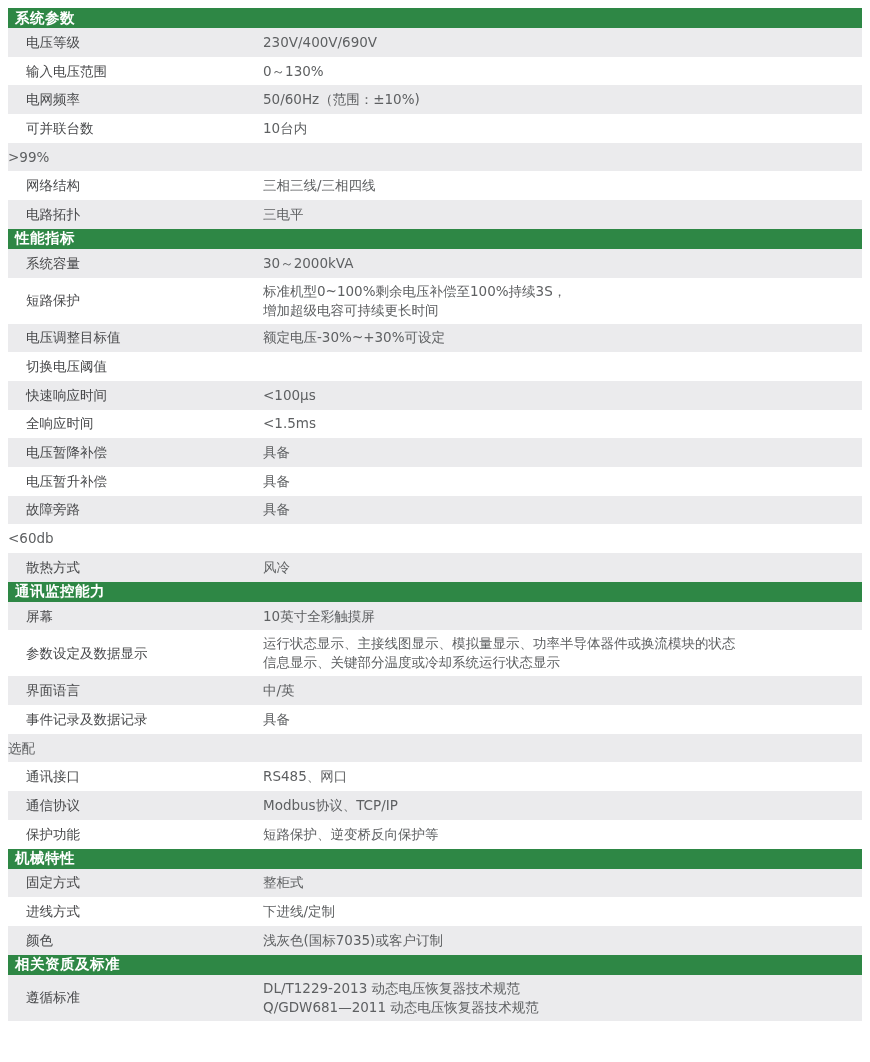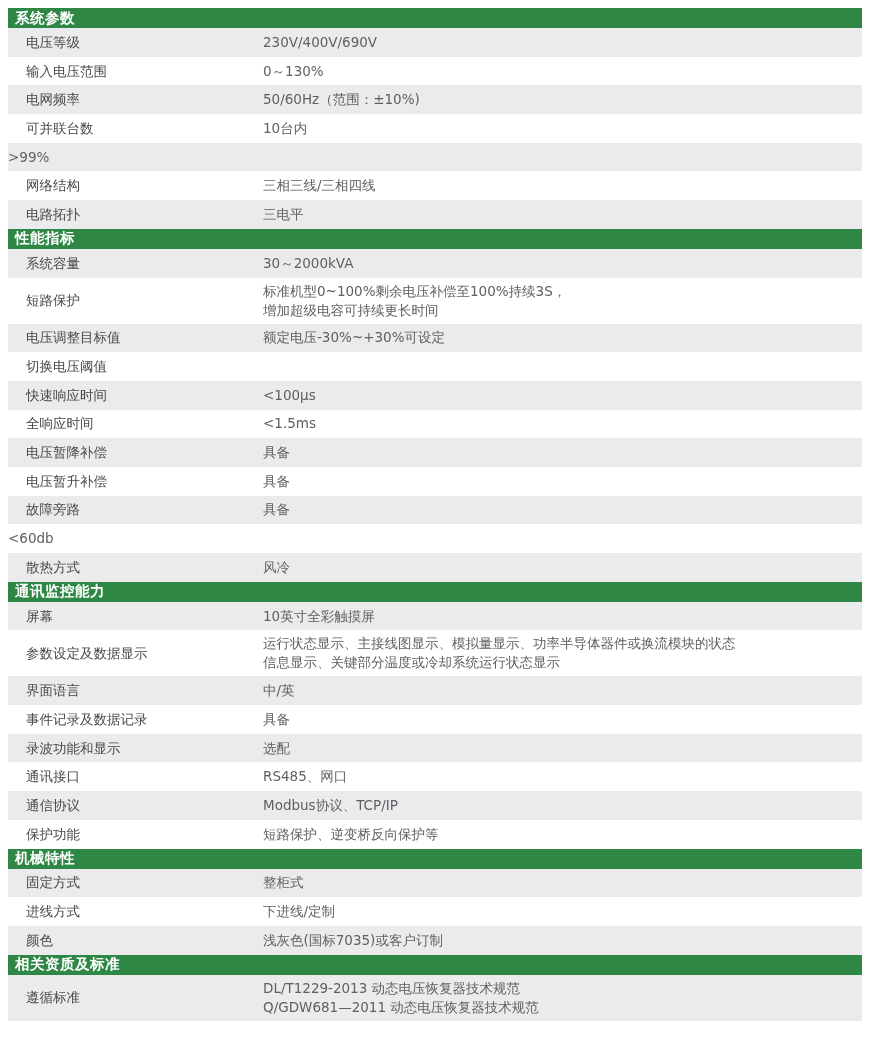--- a/index.html
+++ b/index.html
@@ -183,21 +183,20 @@
       <div class="cell label">界面语言</div>
       <div class="cell value">中/英</div>
     </div>
 
     <div class="row">
       <div class="cell label">事件记录及数据记录</div>
       <div class="cell value">具备</div>
     </div>
 
     <div class="row">
-      <div class="cell label">录波功能和显示</div>
       <div class="cell value">选配</div>
     </div>
 
     <div class="row">
       <div class="cell label">通讯接口</div>
       <div class="cell value">RS485、网口</div>
     </div>
 
     <div class="row">
       <div class="cell label">通信协议</div>

